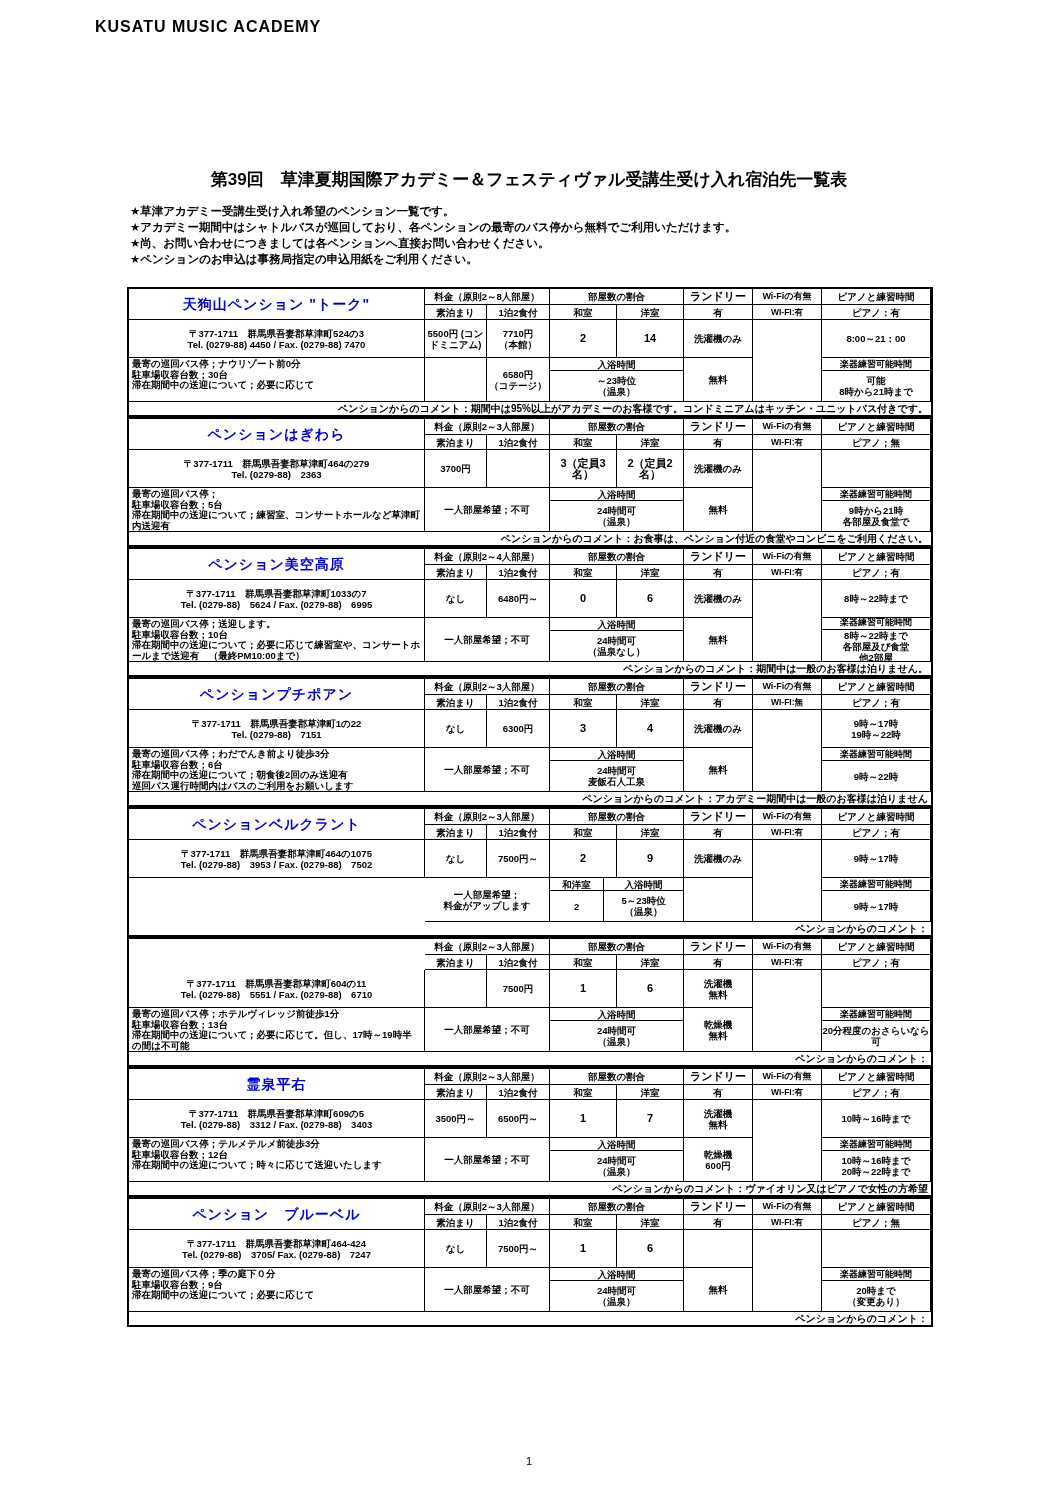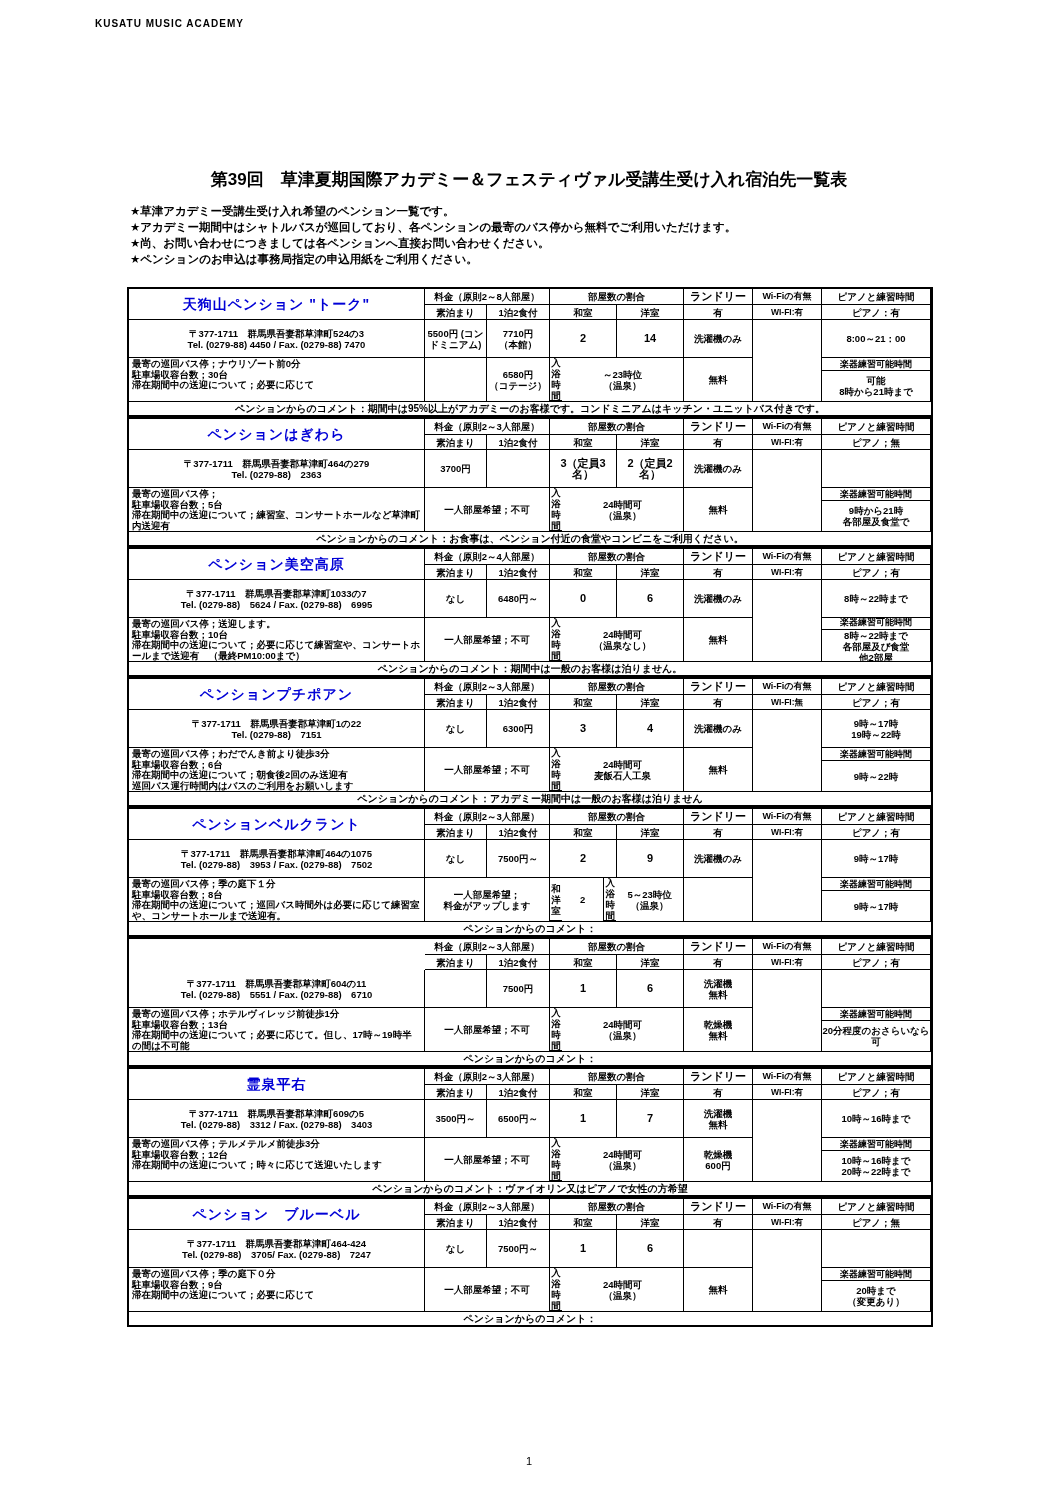--- a/index.html
+++ b/index.html
@@ -1,21 +1,21 @@
 <!DOCTYPE html>
 <html><head>
 <meta charset="utf-8">
 <style>
   html,body{margin:0;padding:0;}
   body{
     width:1058px;height:1497px;position:relative;background:#ffffff;
     font-family:"Liberation Sans","DejaVu Sans",sans-serif;color:#000;
   }
   .letterhead{
-    position:absolute;left:95px;top:18px;font-size:10px;font-weight:bold;
+    position:absolute;left:95px;top:18px;font-size:16px;font-weight:bold;
     letter-spacing:1px;
   }
   .doc-title{
     position:absolute;left:0;top:168px;width:100%;text-align:center;
     font-size:17px;font-weight:bold;
   }
   .notes{
     position:absolute;left:130px;top:203px;font-size:11.5px;font-weight:bold;line-height:16px;
   }
   .tables{
@@ -57,31 +57,31 @@
   .c-wifiblank{grid-column:7;grid-row:3/5;}
   .c-pianotime{grid-column:8;grid-row:3;}
   .c-info{
     grid-column:1;grid-row:4;justify-content:flex-start;align-items:flex-start;
     text-align:left;padding:1px 3px;font-size:9.5px;line-height:10.5px;
   }
   .c-single{grid-column:2/4;grid-row:4;}
   .c-pextra2{grid-column:2;grid-row:4;}
   .c-pextra3{grid-column:3;grid-row:4;}
   .c-bath{grid-column:4/6;grid-row:4;padding:0;align-items:stretch;}
-  .bath-col{flex:1;display:flex;flex-direction:row;}
+  .bath-col{flex:1;display:flex;flex-direction:column;}
   .bath-col + .bath-col{border-left:0;}
   .bath-left{border-right:1px solid #000;flex:0 0 40%;}
   .bh{border-bottom:1px solid #000;flex:0 0 12px;display:flex;align-items:center;justify-content:center;}
   .bv{flex:1;display:flex;align-items:center;justify-content:center;white-space:pre-line;}
   .c-laundry2{grid-column:6;grid-row:4;}
   .c-practice{grid-column:8;grid-row:4;padding:0;flex-direction:column;align-items:stretch;}
   .ph{border-bottom:1px solid #000;flex:0 0 12px;display:flex;align-items:center;justify-content:center;font-size:9px;}
   .pv{flex:1;display:flex;align-items:center;justify-content:center;white-space:pre-line;}
   .c-comment{
-    grid-column:1/9;grid-row:5;justify-content:center;text-align:left;
+    grid-column:1/9;grid-row:5;justify-content:flex-end;text-align:left;
     padding:0 3px;font-size:10px;border-right:none;border-bottom:none;
   }
   .page-number{
     position:absolute;left:0;top:1455px;width:100%;text-align:center;font-size:11px;
   }
 </style>
 </head>
 <body>
 
 <div class="letterhead">KUSATU MUSIC ACADEMY</div>
@@ -336,23 +336,20 @@
       <span>Tel. (0279-88)　3953 / Fax. (0279-88)　7502</span>
     </div>
     <div class="cell c-stayv">なし</div>
     <div class="cell c-mealsv">7500円～</div>
     <div class="cell c-jpv">2</div>
     <div class="cell c-wv">9</div>
     <div class="cell c-laundry1">洗濯機のみ</div>
     <div class="cell c-wifiblank"></div>
     <div class="cell c-pianotime">9時～17時</div>
 
-    <div class="cell c-info">最寄の巡回バス停；季の庭下１分
-駐車場収容台数；8台
-滞在期間中の送迎について；巡回バス時間外は必要に応じて練習室や、コンサートホールまで送迎有。</div>
     <div class="cell c-single">一人部屋希望；
 料金がアップします</div>
 
     <div class="cell c-bath">
       <div class="bath-col bath-left">
         <div class="bh">和洋室</div>
         <div class="bv">2</div>
       </div>
       <div class="bath-col">
         <div class="bh">入浴時間</div>

